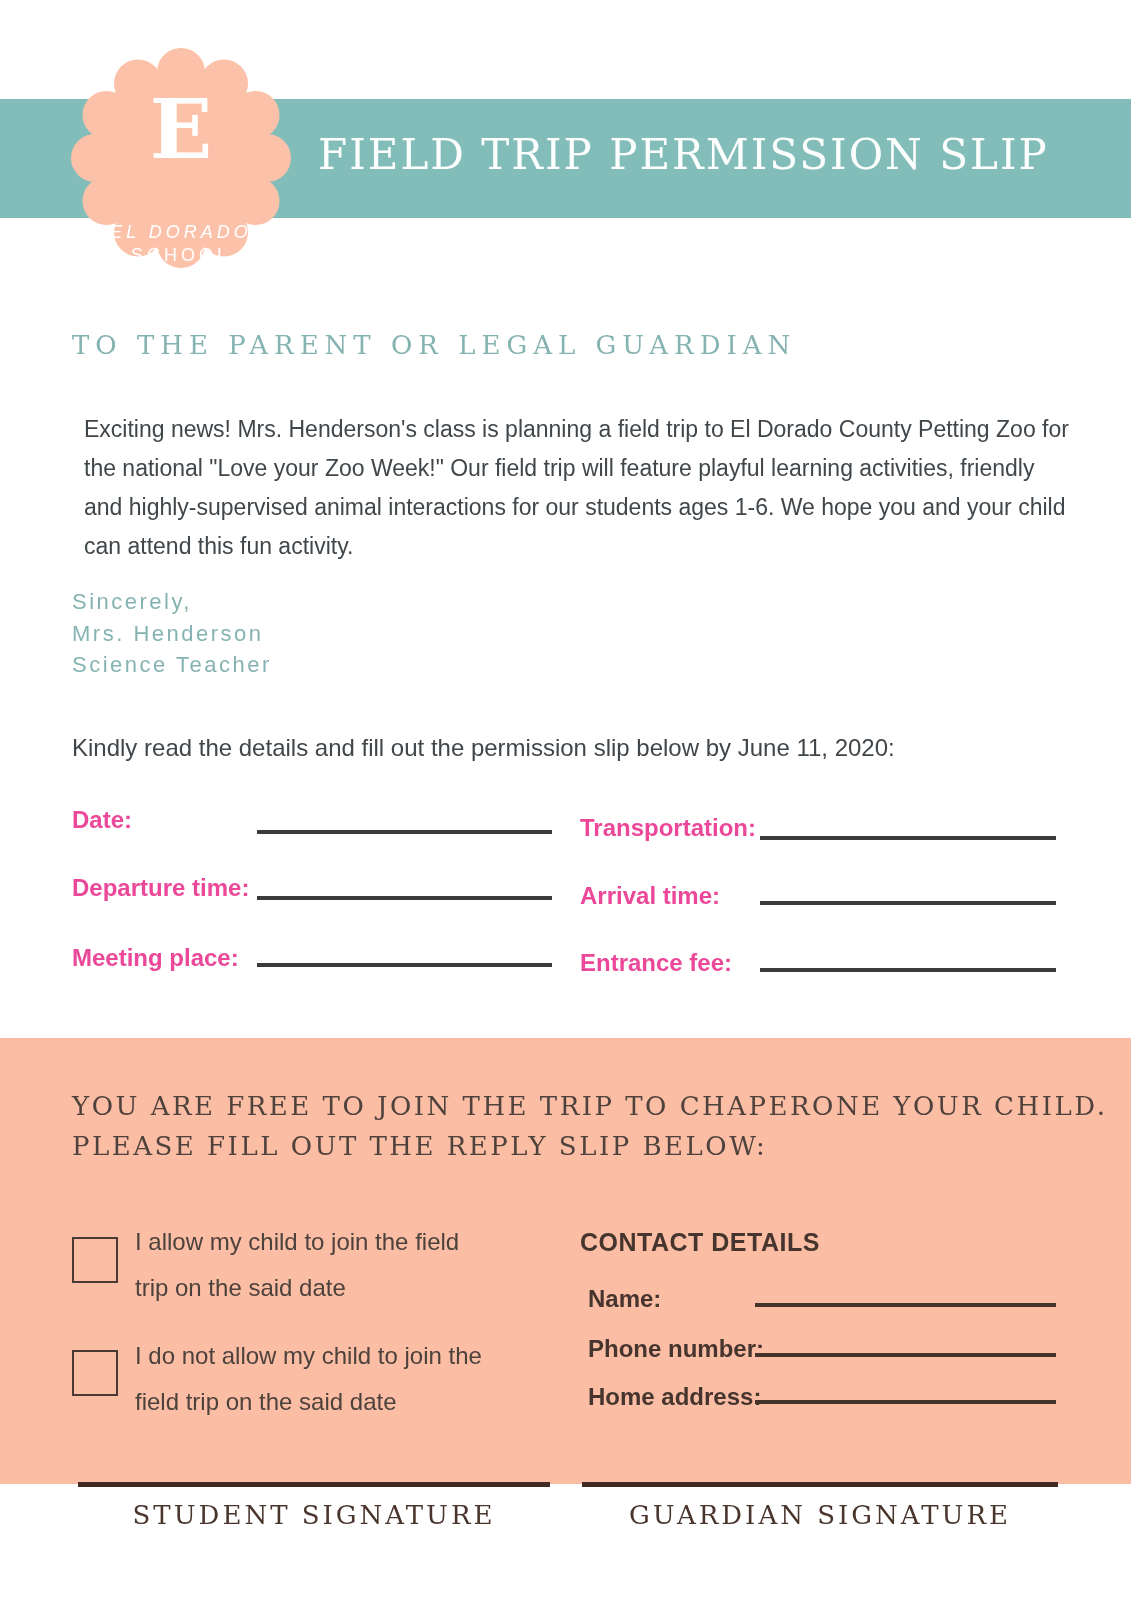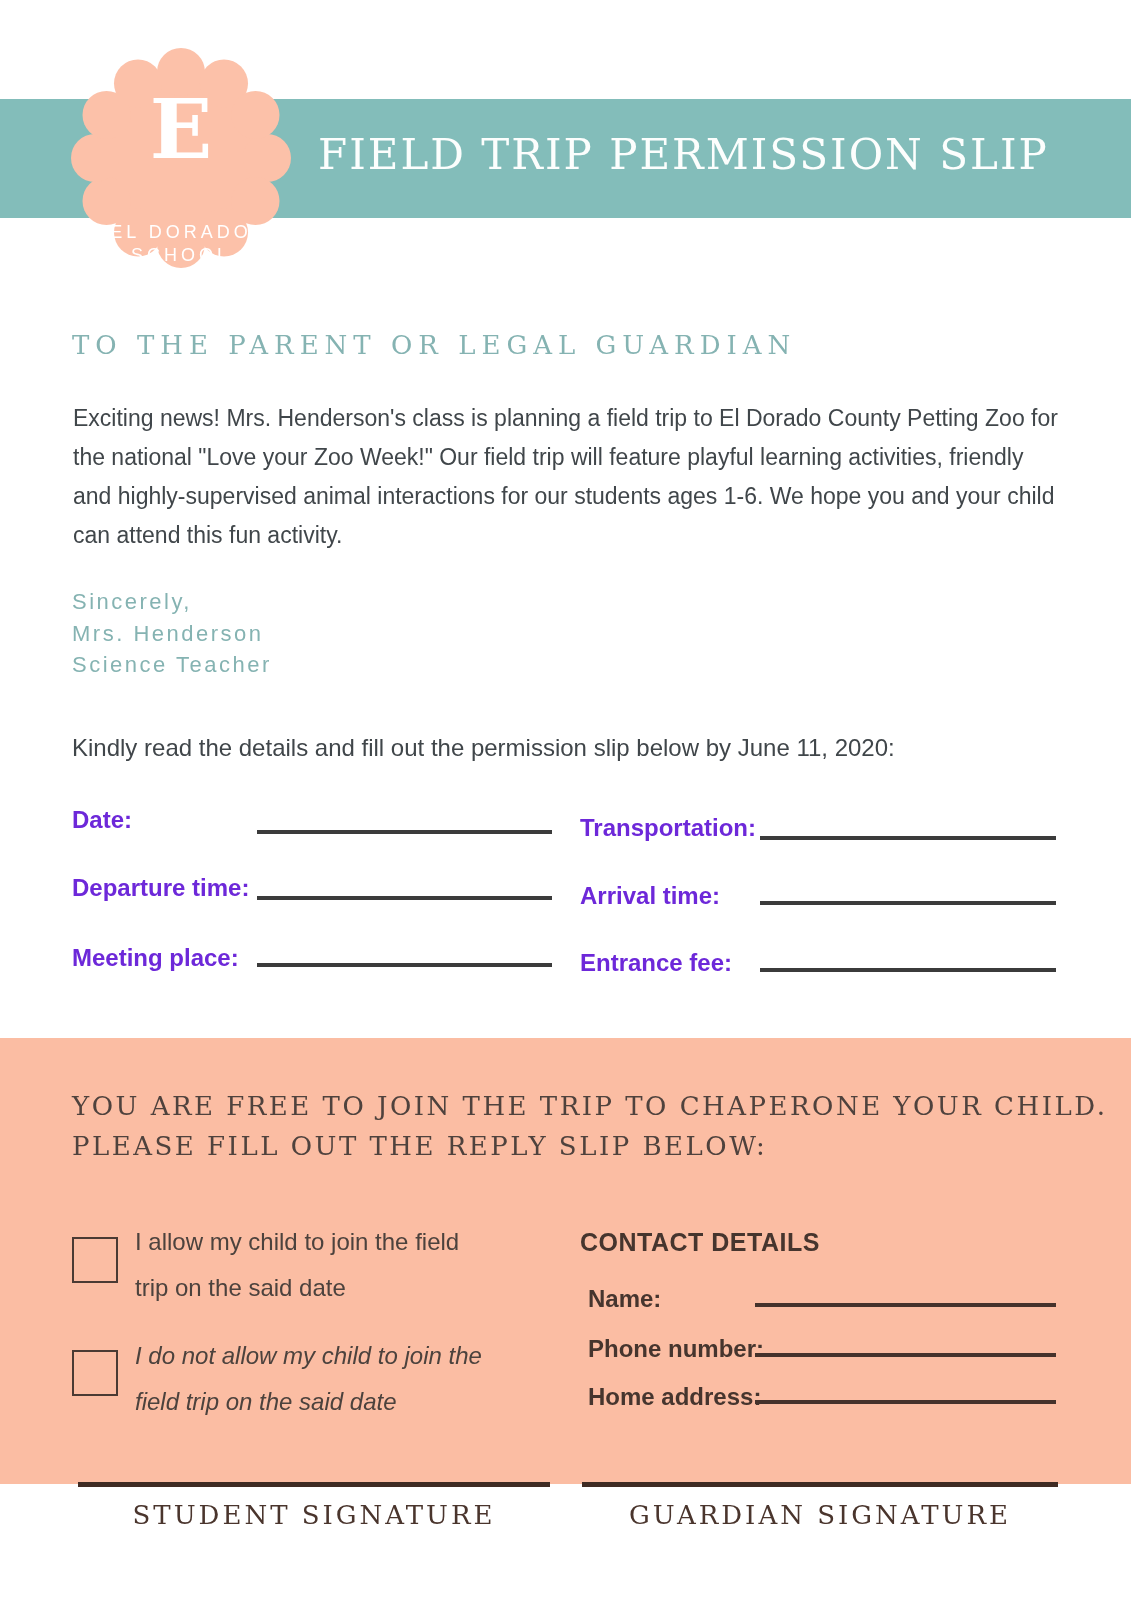--- a/index.html
+++ b/index.html
@@ -18,48 +18,48 @@
   .badge svg{position:absolute;left:0;top:0;}
   .badge-content{
     position:absolute;left:0;top:0;width:222px;height:220px;text-align:center;color:#ffffff;
   }
   .badge-initial{
     position:absolute;left:0;top:40px;width:222px;
     font-family:"DejaVu Serif",serif;font-weight:700;font-size:82px;line-height:82px;
   }
   .badge-school1{
     position:absolute;left:0;top:174px;width:222px;
-    font-size:18px;letter-spacing:4px;font-weight:400;
+    font-size:18px;letter-spacing:4px;font-weight:400;font-style:italic;
   }
   .badge-school2{
     position:absolute;left:0;top:197px;width:222px;
     font-size:18px;letter-spacing:4px;font-weight:400;
   }
   
   .intro-heading{
     position:absolute;left:72px;top:330px;
     font-family:"DejaVu Serif",serif;font-size:26px;font-weight:400;
     letter-spacing:6px;color:#85b3b2;white-space:nowrap;
   }
   .body-text{
-    position:absolute;left:72px;top:398px;width:1030px;margin:1px;
+    position:absolute;left:72px;top:398px;width:1030px;margin:12px;
     font-size:23px;line-height:39px;color:#40464a;white-space:pre-line;
   }
   .signoff{
     position:absolute;left:72px;top:586px;
     font-family:Liberation Sans, sans-serif;font-size:22px;line-height:31.5px;
     letter-spacing:2.5px;color:#85b3b2;white-space:pre-line;
   }
   .instruction{
     position:absolute;left:72px;top:734px;
     font-size:24px;color:#40464a;white-space:nowrap;
   }
   
   .field-label{
-    position:absolute;font-size:24px;font-weight:700;color:#6d28d9;white-space:nowrap;
+    position:absolute;font-size:24px;font-weight:700;color:#ec4899;white-space:nowrap;
   }
   .field-line{position:absolute;height:4px;background:#3b3b3b;}
   .lbl-date{left:72px;top:806px;}          .line-date{left:257px;top:830px;width:295px;}
   .lbl-departure{left:72px;top:874px;}     .line-departure{left:257px;top:896px;width:295px;}
   .lbl-meeting{left:72px;top:944px;}       .line-meeting{left:257px;top:963px;width:295px;}
   .lbl-transport{left:580px;top:814px;}    .line-transport{left:760px;top:836px;width:296px;}
   .lbl-arrival{left:580px;top:882px;}      .line-arrival{left:760px;top:901px;width:296px;}
   .lbl-entrance{left:580px;top:949px;}     .line-entrance{left:760px;top:968px;width:296px;}
   
   .reply-section{position:absolute;left:0;top:1038px;width:1131px;height:446px;background:#fbbda3;}
@@ -72,21 +72,21 @@
   .reply-heading.l2{top:93px;}
   .checkbox{
     position:absolute;left:72px;width:46px;height:46px;box-sizing:border-box;
     border:2px solid #4a3a33;background:transparent;
   }
   .cb1{top:199px;} .cb2{top:312px;}
   .cb-label{
     position:absolute;left:135px;width:420px;
     font-size:24px;line-height:46px;color:#4c423d;white-space:pre-line;
   }
-  .cb-label.t1{top:181px;} .cb-label.t2{top:295px;font-style:italic;}
+  .cb-label.t1{top:181px;} .cb-label.t2{top:295px;}
   .contact-heading{
     position:absolute;left:580px;top:190px;
     font-size:25px;font-weight:700;letter-spacing:0.5px;color:#46352e;white-space:nowrap;
   }
   .contact-label{
     position:absolute;left:580px;font-size:24px;font-weight:700;color:#46352e;white-space:nowrap;margin-left:8px;
   }
   .contact-line{position:absolute;left:755px;height:4px;background:#45322b;width:301px;}
   .c-name{top:247px;}   .cl-name{top:265px;}
   .c-phone{top:297px;}  .cl-phone{top:315px;}

